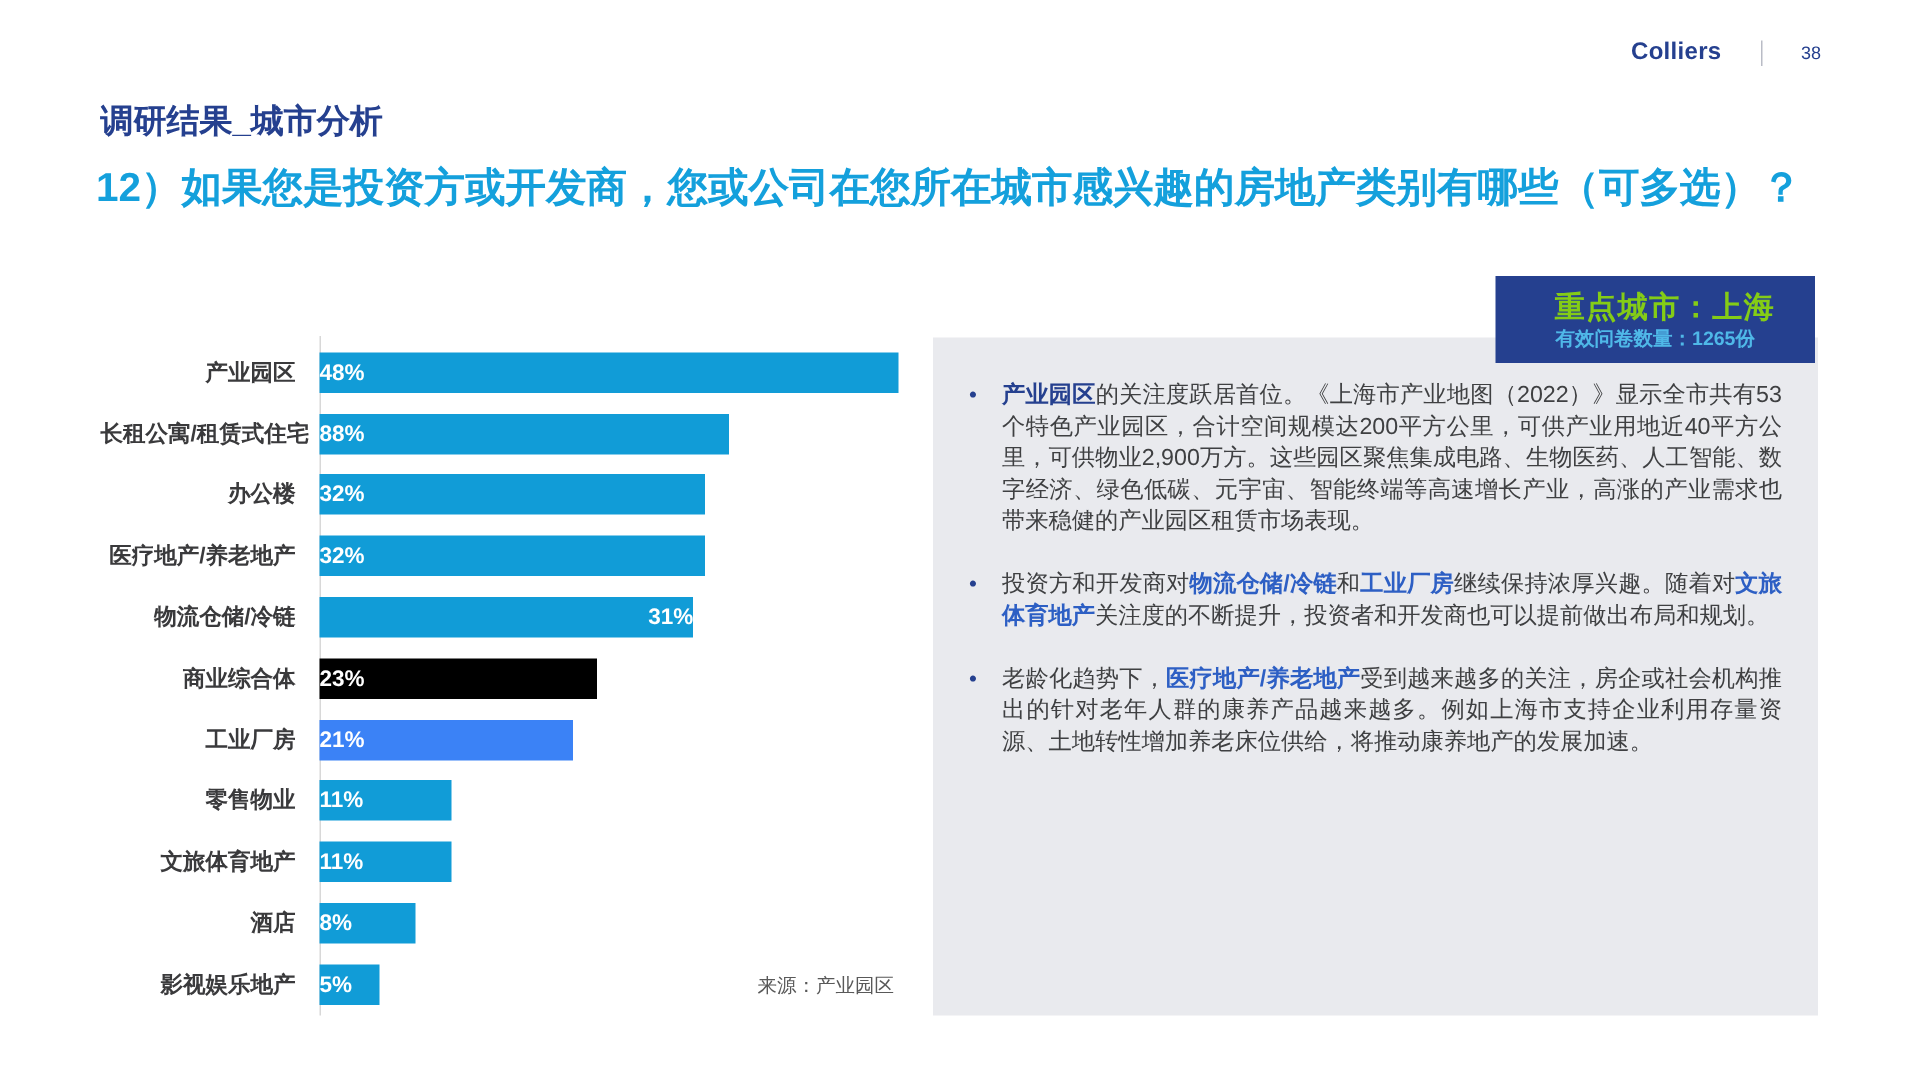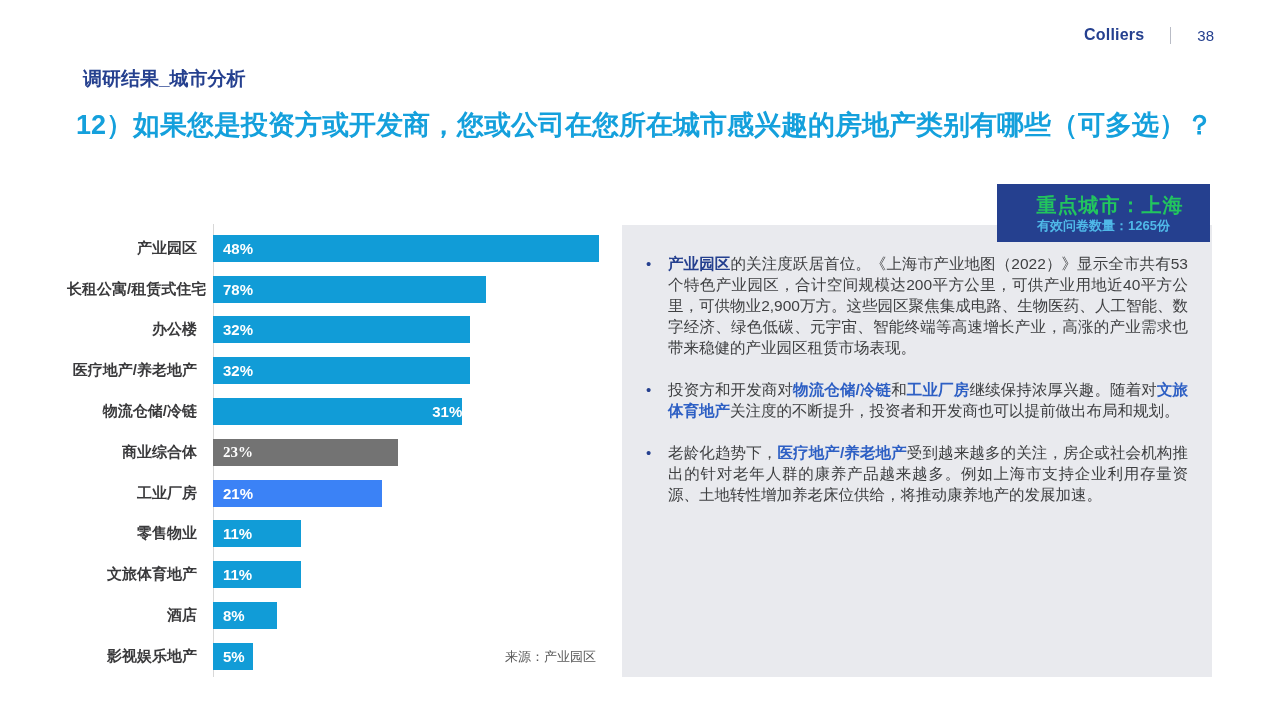--- a/index.html
+++ b/index.html
@@ -24,35 +24,34 @@
     font-size: 16px;
     font-weight: bold;
     color: var(--navy);
     letter-spacing: 0.2px;
   }
   .hdr-divider {
     width: 1px;
     height: 17px;
     background: #b9bcc6;
   }
-  .page-num { font-size: 15px; color: var(--navy); text-align: right; }
+  .page-num { font-size: 12px; color: var(--navy); text-align: right; }
 
   
   .section-title {
     position: absolute;
     left: 67px;
     top: 66px;
-    font-size: 19px;
+    font-size: 22px;
     font-weight: bold;
     color: var(--navy);
-    margin-left: 16px;
   }
   .question-title {
     position: absolute;
-    left: 76px;
+    left: 64px;
     top: 108px;
     width: 1150px;
     font-size: 27px;
     line-height: 34px;
     font-weight: bold;
     color: var(--cyan);
   }
 
   
   .badge {
@@ -64,21 +63,21 @@
     background: var(--badgeBg);
     display: flex;
     flex-direction: column;
     align-items: center;
     justify-content: center;
     z-index: 3;
   }
   .badge-title {
     font-size: 20px;
     font-weight: bold;
-    color: #22c55e;
+    color: #84cc16;
     letter-spacing: 1px;
     line-height: 24px;
     margin-left: 13px;
   }
   .badge-subtitle {
     font-size: 13px;
     font-weight: bold;
     color: var(--badgeSub);
     line-height: 17px;
   }
@@ -121,21 +120,20 @@
   }
   .bar {
     height: 27px;
     display: flex;
     align-items: center;
   }
   .bar-value {
     color: #ffffff;
     font-size: 15px;
     font-weight: bold;
-    padding-left: 10px;
     white-space: nowrap;
   }
   .chart-source {
     position: absolute;
     left: 505px;
     top: 648px;
     font-size: 13px;
     color: #595959;
   }
 
@@ -204,21 +202,21 @@
           <div class="bar-track">
             <div class="bar" style="background: rgb(17, 156, 215); width: 96%;">
               <span class="bar-value">48%</span>
             </div>
           </div>
         </div>
         <div class="chart-row">
           <div class="bar-label">长租公寓/租赁式住宅</div>
           <div class="bar-track">
             <div class="bar" style="background: rgb(17, 156, 215); width: 68%;">
-              <span class="bar-value">78%</span>
+              <span class="bar-value">88%</span>
             </div>
           </div>
         </div>
         <div class="chart-row">
           <div class="bar-label">办公楼</div>
           <div class="bar-track">
             <div class="bar" style="background: rgb(17, 156, 215); width: 64%;">
               <span class="bar-value">32%</span>
             </div>
           </div>
@@ -235,21 +233,21 @@
           <div class="bar-label">物流仓储/冷链</div>
           <div class="bar-track">
             <div class="bar" style="background: rgb(17, 156, 215); width: 62%; justify-content: flex-end;">
               <span class="bar-value">31%</span>
             </div>
           </div>
         </div>
         <div class="chart-row">
           <div class="bar-label">商业综合体</div>
           <div class="bar-track">
-            <div class="bar" style="background: #737373; width: 46%; font-family: Liberation Serif, serif;">
+            <div class="bar" style="background: #000000; width: 46%;">
               <span class="bar-value">23%</span>
             </div>
           </div>
         </div>
         <div class="chart-row">
           <div class="bar-label">工业厂房</div>
           <div class="bar-track">
             <div class="bar" style="background: #3b82f6; width: 42%;">
               <span class="bar-value">21%</span>
             </div>

